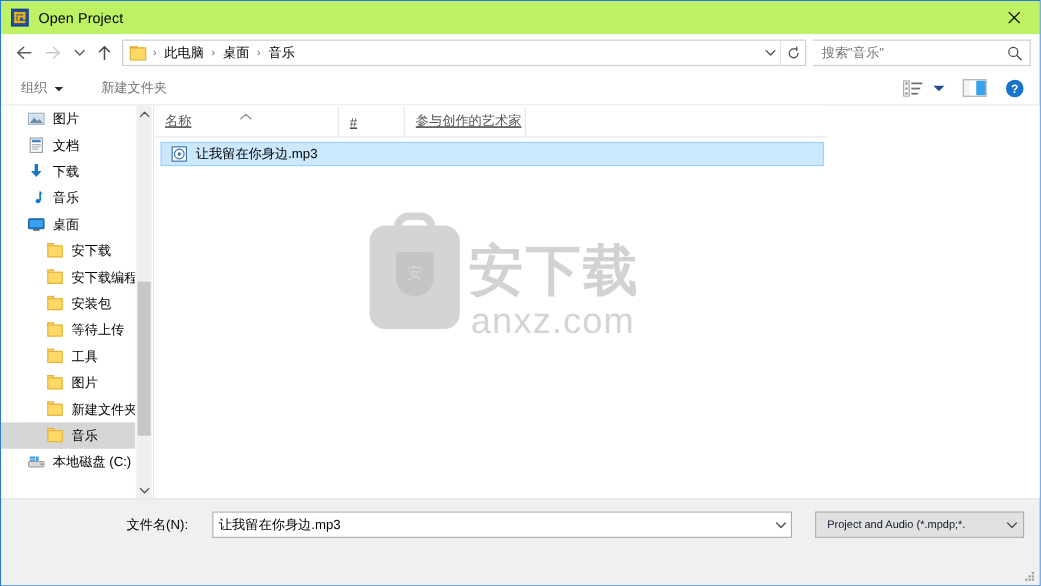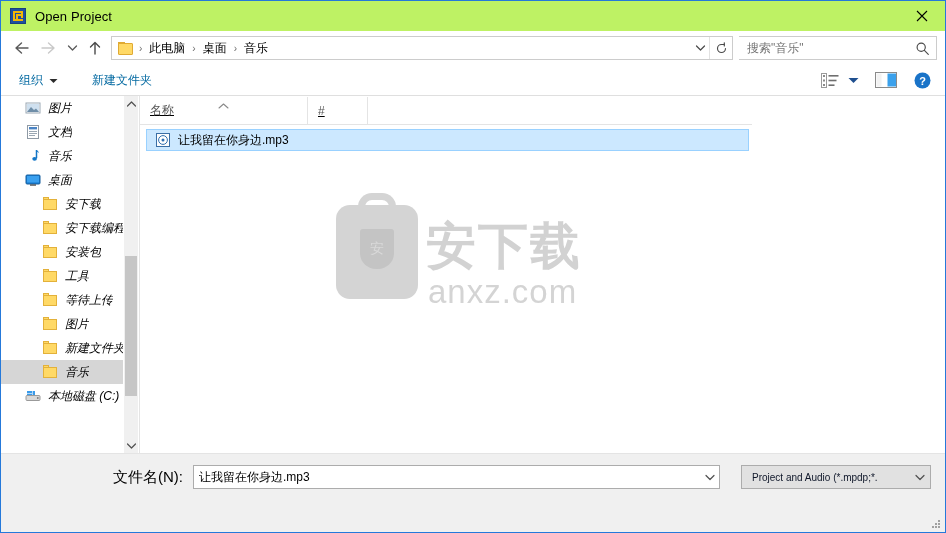--- a/index.html
+++ b/index.html
@@ -97,21 +97,21 @@
   .search-ico{
     position:absolute;right:6px;top:4px;
   }
 
   
   .cmdbar{
     height:30px;flex:0 0 30px;background:#fff;display:flex;align-items:center;
     border-bottom:1px solid #dfdfdf;position:relative;
   }
   .cmd-item{
-    font-size:12px;color:#0369a1;display:flex;align-items:center;height:30px;
+    font-size:12px;color:#737373;display:flex;align-items:center;height:30px;
     padding:0 8px;white-space:nowrap;
   }
   .cmd-item.org{margin-left:10px;}
   .cmd-caret{margin-left:6px;}
   .cmd-right{
     position:absolute;right:8px;top:0;height:30px;display:flex;align-items:center;
   }
   .viewicon{
     width:22px;height:22px;display:flex;align-items:center;justify-content:center;
     margin-right:2px;
@@ -126,21 +126,21 @@
   }
   .navpane{
     flex:0 0 137px;position:relative;overflow:hidden;background:#fff;
     border-right:1px solid #fff;
   }
   .navpane-inner{
     position:absolute;left:0;top:0;right:14px;bottom:0;overflow:hidden;
   }
   .tree-item{
     height:24px;display:flex;align-items:center;white-space:nowrap;font-size:12px;
-    color:#000;padding-left:0;font-style:italic;
+    color:#000;padding-left:0;
   }
   .tree-item.selected{background:#d6d6d6;}
   .tree-item .ti-ico{
     width:16px;height:16px;flex:0 0 16px;margin-right:7px;position:relative;
   }
   .tree-item .ti-lbl{overflow:hidden;}
   .lvl1{padding-left:24px;}
   .lvl2{padding-left:41px;}
   .folder-ico .fb{
     position:absolute;left:1px;top:3px;width:14px;height:11px;background:#ffd966;
@@ -221,21 +221,21 @@
   }
 
   
   .footer{
     flex:0 0 78px;background:#f0f0f0;border-top:1px solid #e4e4e4;position:relative;
   }
   .fnrow{
     position:absolute;left:0;top:11px;height:24px;right:0;display:flex;align-items:center;
   }
   .fnlabel{
-    width:192px;text-align:right;font-size:15px;color:#000;padding-right:10px;
+    width:192px;text-align:right;font-size:12px;color:#000;padding-right:22px;
     box-sizing:border-box;
   }
   .fninput{
     width:527px;height:24px;background:#fff;border:1px solid #acacac;
     box-sizing:border-box;display:flex;align-items:center;position:relative;
   }
   .fninput .val{font-size:12px;color:#000;margin-left:5px;}
   .fninput .dd{
     position:absolute;right:0;top:0;bottom:0;width:18px;
     display:flex;align-items:center;justify-content:center;
@@ -402,20 +402,27 @@
                 <rect x="2.5" y="1.5" width="11" height="13" fill="#fff" stroke="#8f9aa5" stroke-width="1"></rect>
                 <rect x="4" y="3" width="8" height="2.4" fill="#4a83c4"></rect>
                 <rect x="4" y="7" width="8" height="1" fill="#9aa7b3"></rect>
                 <rect x="4" y="9" width="8" height="1" fill="#9aa7b3"></rect>
                 <rect x="4" y="11" width="6" height="1" fill="#9aa7b3"></rect>
               </svg></span>
             <span class="ti-lbl">文档</span>
           </div>
           <div class="tree-item lvl1">
             <span class="ti-ico"><svg width="16" height="16" viewBox="0 0 16 16">
+                <path d="M8 1 L8 9" stroke="#1476c6" stroke-width="3"></path>
+                <path d="M3.2 7.5 L8 13 L12.8 7.5 Z" fill="#1476c6"></path>
+              </svg></span>
+            <span class="ti-lbl">下载</span>
+          </div>
+          <div class="tree-item lvl1">
+            <span class="ti-ico"><svg width="16" height="16" viewBox="0 0 16 16">
                 <path d="M11.5 2 L11.5 10.2" stroke="#1476c6" stroke-width="1.5" fill="none"></path>
                 <path d="M11.5 2 C13 3 13.6 3.6 13.8 5 C12.8 4 12.2 3.6 11.5 3.2 Z" fill="#1476c6"></path>
                 <ellipse cx="9.6" cy="10.8" rx="2.3" ry="1.9" fill="#1476c6"></ellipse>
               </svg></span>
             <span class="ti-lbl">音乐</span>
           </div>
           <div class="tree-item lvl1">
             <span class="ti-ico"><svg width="16" height="16" viewBox="0 0 16 16">
                 <rect x="1" y="3" width="14" height="9" rx="1" fill="#1b7fd4" stroke="#145f9e" stroke-width="1"></rect>
                 <rect x="2" y="4" width="12" height="6.4" fill="#3aa0ef"></rect>
@@ -442,28 +449,28 @@
               <span class="ft"></span>
               <span class="fb"></span>
             </span>
             <span class="ti-lbl">安装包</span>
           </div>
           <div class="tree-item lvl2">
             <span class="ti-ico folder-ico">
               <span class="ft"></span>
               <span class="fb"></span>
             </span>
+            <span class="ti-lbl">等待上传</span>
+          </div>
+          <div class="tree-item lvl2">
+            <span class="ti-ico folder-ico">
+              <span class="ft"></span>
+              <span class="fb"></span>
+            </span>
             <span class="ti-lbl">工具</span>
-          </div>
-          <div class="tree-item lvl2">
-            <span class="ti-ico folder-ico">
-              <span class="ft"></span>
-              <span class="fb"></span>
-            </span>
-            <span class="ti-lbl">等待上传</span>
           </div>
           <div class="tree-item lvl2">
             <span class="ti-ico folder-ico">
               <span class="ft"></span>
               <span class="fb"></span>
             </span>
             <span class="ti-lbl">图片</span>
           </div>
           <div class="tree-item lvl2">
             <span class="ti-ico folder-ico">
@@ -511,20 +518,23 @@
       <div class="colhead" id="colhead">
           <div class="col" style="width: 168px;">
             <span>名称</span>
             <span class="sortcaret"><svg width="11" height="6" viewBox="0 0 11 6">
                 <path d="M1 5 L5.5 1 L10 5" stroke="#8a8a8a" stroke-width="1.1" fill="none" stroke-linecap="round" stroke-linejoin="round"></path>
               </svg></span>
           </div>
           <div class="col" style="width: 60px;">
             <span>#</span>
           </div>
+          <div class="col" style="width: 110px;">
+            <span>参与创作的艺术家</span>
+          </div>
         </div>
 
       <div class="filerow">
         <span class="fico">
           <svg width="16" height="16" viewBox="0 0 16 16">
             <rect x="1.5" y="1.5" width="13" height="13" fill="#fcfcfc" stroke="#3a6ea5" stroke-width="1"></rect>
             <circle cx="8" cy="8" r="4.4" fill="#ffffff" stroke="#2f6fb0" stroke-width="1"></circle>
             <circle cx="8" cy="8" r="1.5" fill="#2f6fb0"></circle>
           </svg>
         </span>

